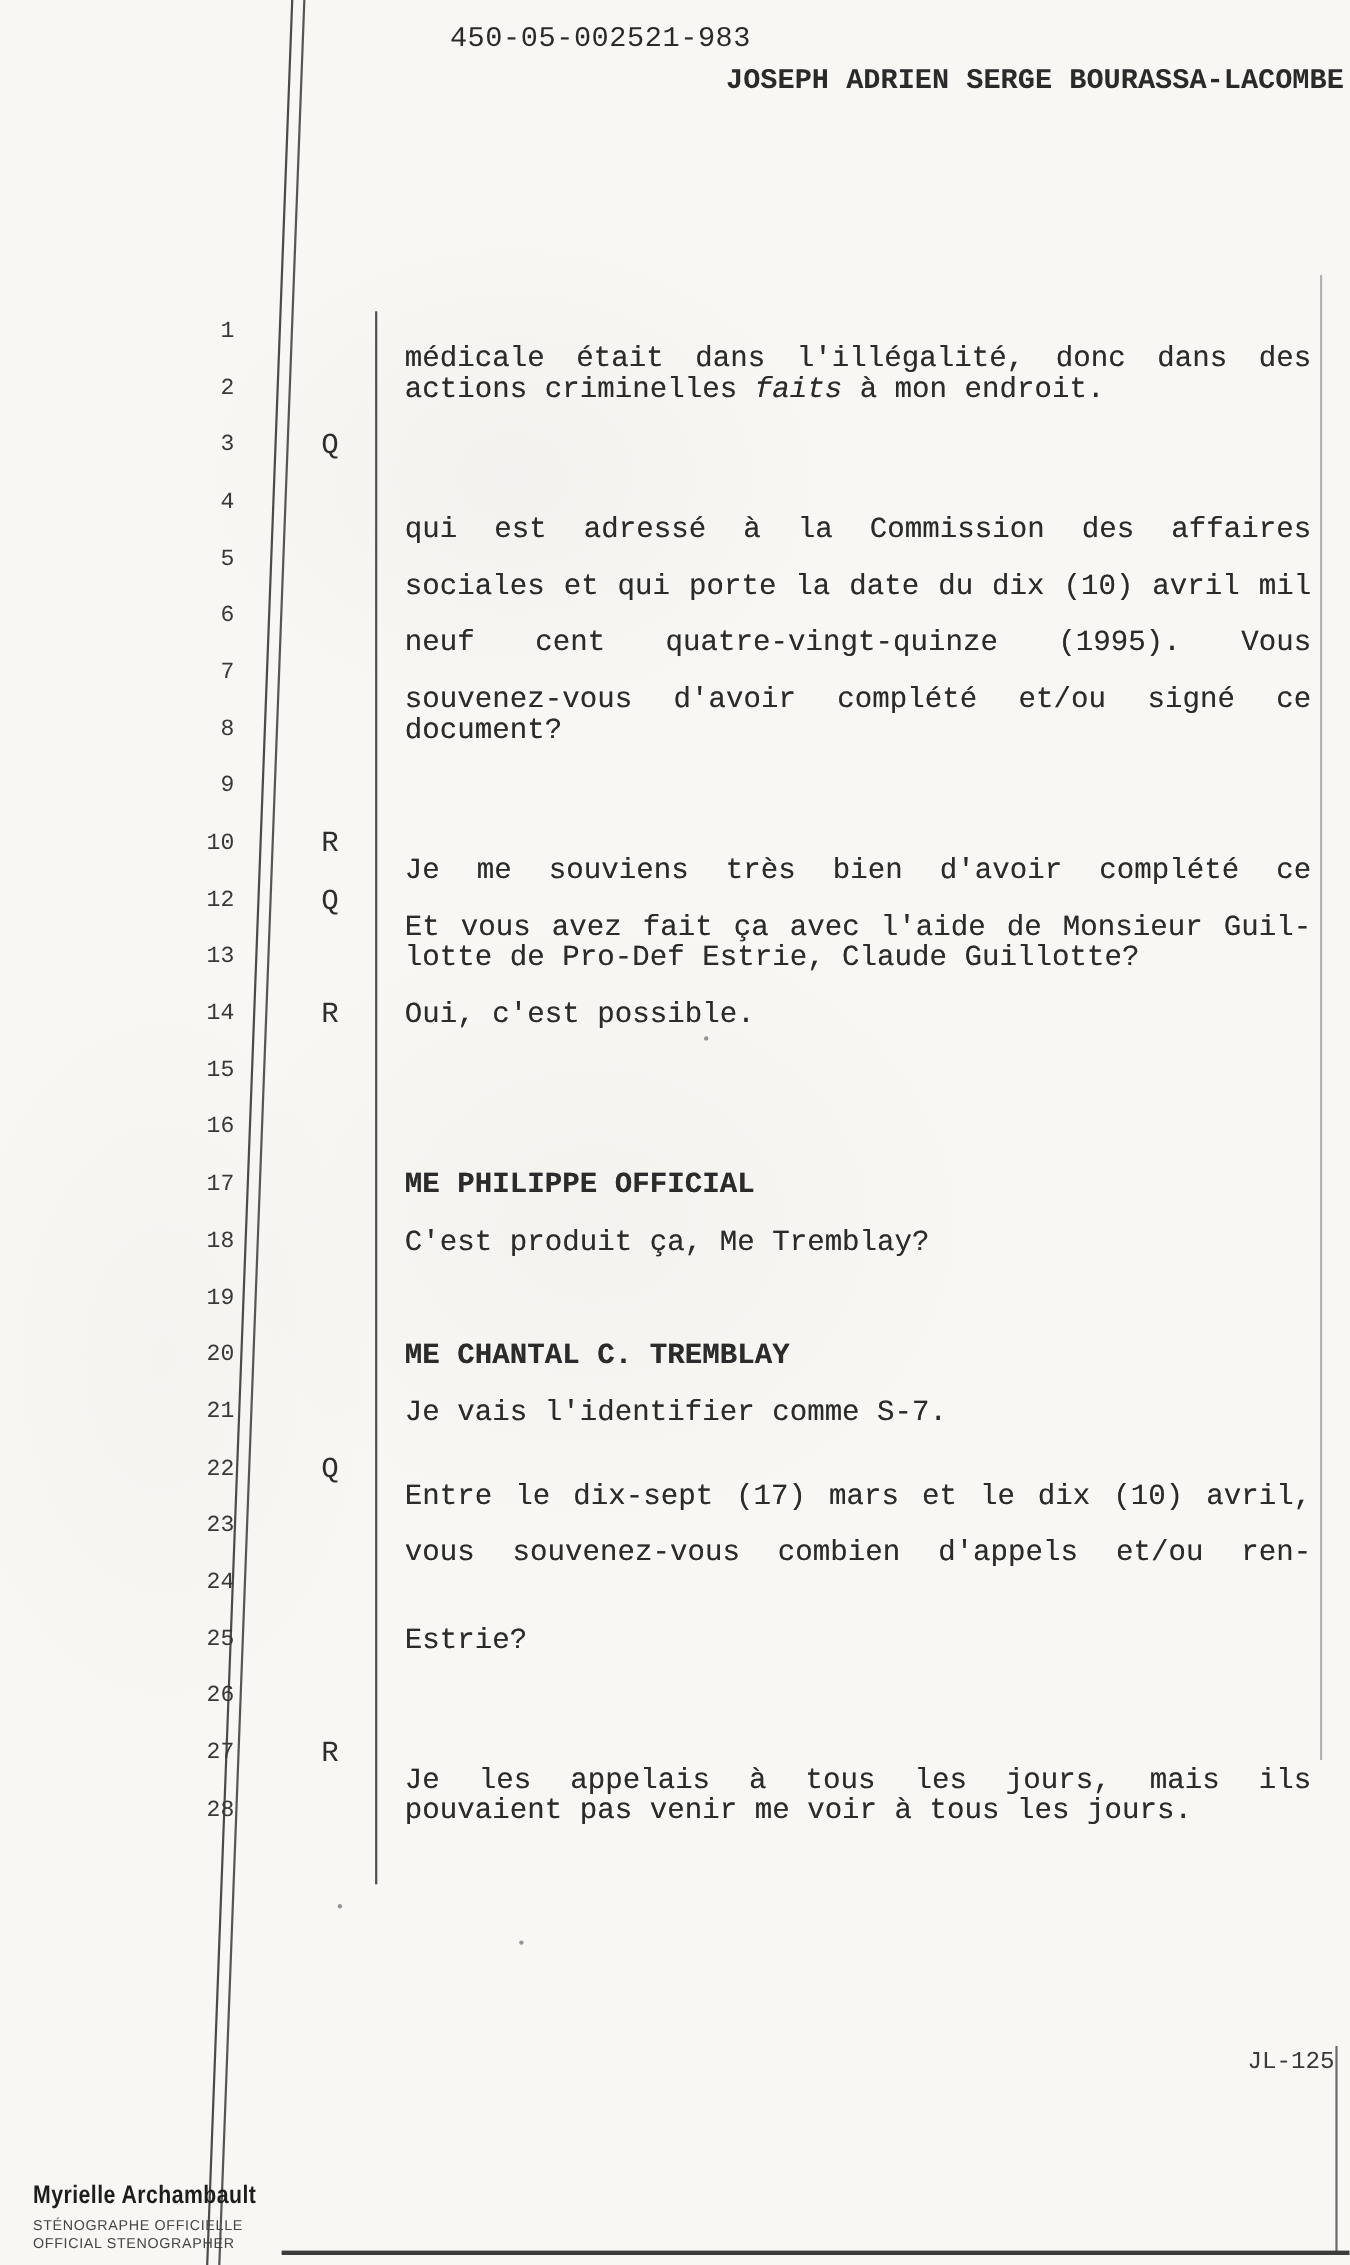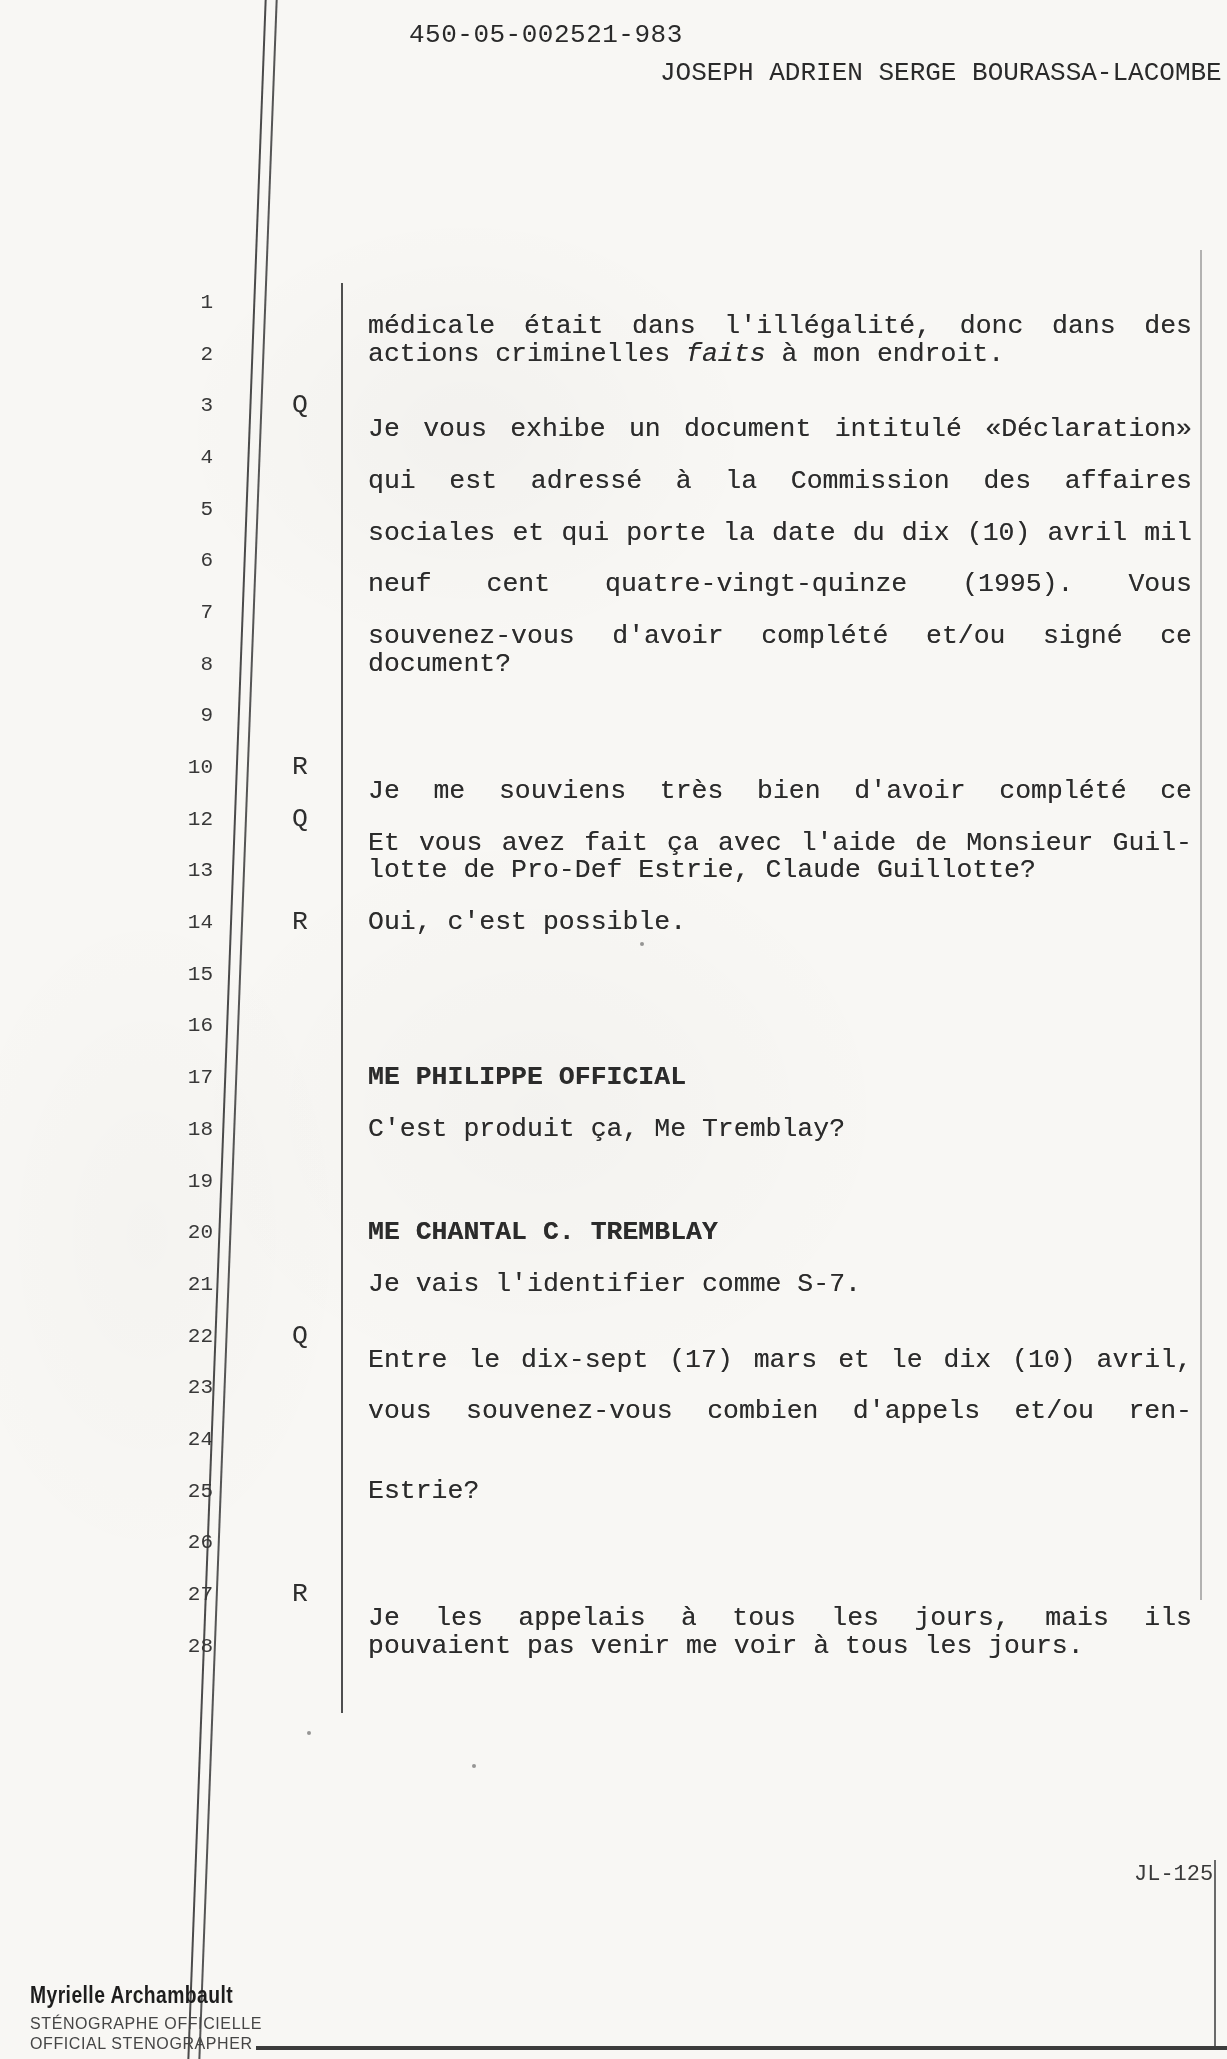--- a/index.html
+++ b/index.html
@@ -32,21 +32,21 @@
   .page-edge-shadow-bottom{
     position:absolute;left:1214px;top:1860px;height:188px;width:0;
     border-left:2px solid #6a6a6a;
   }
   .bottom-scan-bar{
     position:absolute;left:256px;top:2046px;width:971px;height:4px;background:#3c3c3c;
   }
 
   
   .case-number{position:absolute;left:371px;top:20px;font-size:26px;letter-spacing:0.5px;color:#2a2a2a;}
-  .witness-name{position:absolute;left:622px;top:58px;font-size:26px;letter-spacing:0;color:#2a2a2a;}
+  .witness-name{position:absolute;left:622px;top:58px;font-size:26px;letter-spacing:0;color:#2a2a2a;font-weight:bold;}
 
   
   .rows{position:absolute;left:0;top:276px;width:1227px;}
   .row{position:relative;height:51.7px;}
   .num{
     position:absolute;left:150px;width:63px;top:50%;transform:translateY(-50%);
     text-align:right;font-size:21px;color:#383838;
   }
   .marker{
     position:absolute;left:285px;width:30px;top:50%;transform:translateY(-50%);
@@ -66,21 +66,21 @@
 
   
   .stamp{position:absolute;left:30px;top:1982px;width:180px;text-align:center;}
   .stamp-name{
     font-family:"Liberation Sans","DejaVu Sans",sans-serif;font-weight:bold;
     font-size:23px;color:#1d1d1d;transform:scaleX(0.84);transform-origin:left center;
     white-space:nowrap;letter-spacing:0.5px;
   }
   .stamp-sub{
     font-family:"Liberation Sans","DejaVu Sans",sans-serif;
-    font-size:16px;color:#454545;letter-spacing:0.6px;white-space:nowrap;margin-top:2px;
+    font-size:13px;color:#454545;letter-spacing:0.6px;white-space:nowrap;margin-top:2px;
   }
   .stamp-sub.fr{margin-top:6px;}
 
   .speck{position:absolute;width:4px;height:4px;border-radius:50%;background:rgba(70,70,70,0.55);}
 </style>
 </head>
 <body>
 
 <div class="double-rule"></div>
 <div class="qr-rule"></div>
@@ -99,21 +99,20 @@
       <div class="num">1</div>
       <div class="text just">médicale était dans l'illégalité, donc dans des</div>
     </div>
     <div class="row">
       <div class="num">2</div>
       <div class="text">actions criminelles <em>faits</em> à mon endroit.</div>
     </div>
     <div class="row">
       <div class="num">3</div>
       <div class="marker">Q</div>
-      <div class="text just">Je vous exhibe un document intitulé «Déclaration»</div>
     </div>
     <div class="row">
       <div class="num">4</div>
       <div class="text just">qui est adressé à la Commission des affaires</div>
     </div>
     <div class="row">
       <div class="num">5</div>
       <div class="text just">sociales et qui porte la date du dix (10) avril mil</div>
     </div>
     <div class="row">

